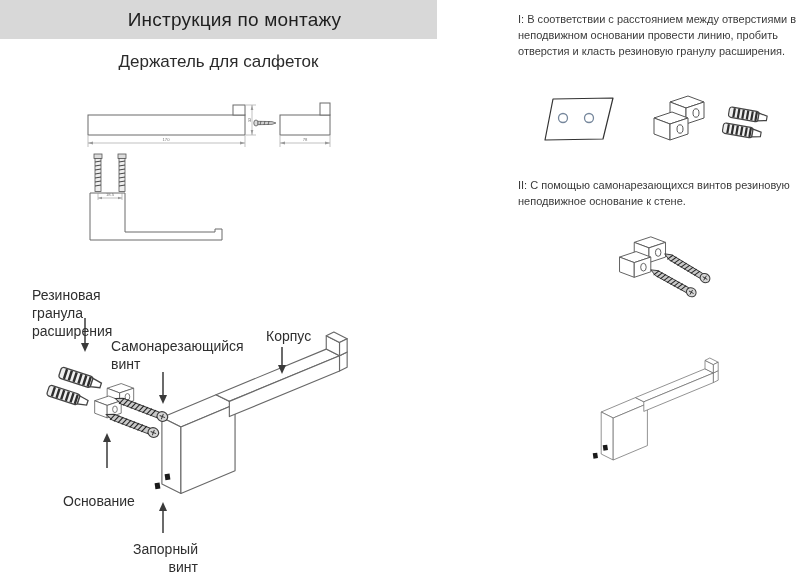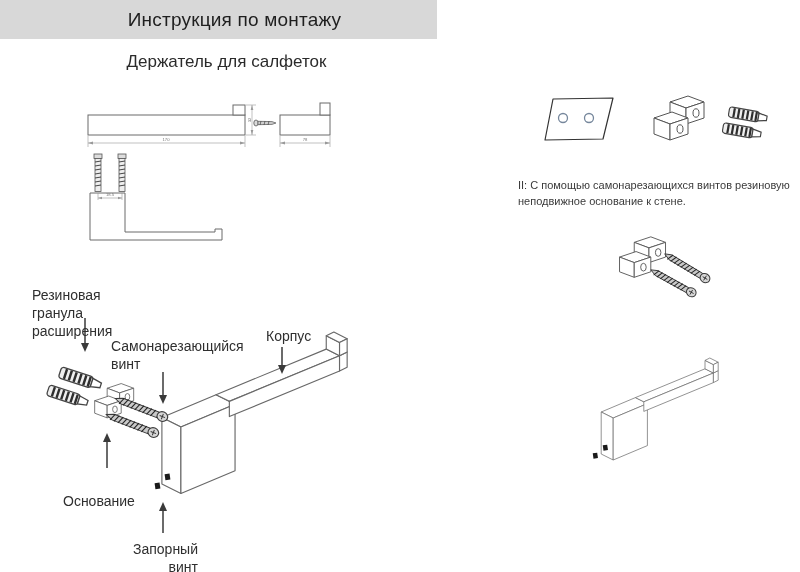--- a/index.html
+++ b/index.html
@@ -8,21 +8,21 @@
     position:relative;width:800px;height:572px;background:#ffffff;
     font-family:"Liberation Sans", sans-serif;color:#333;overflow:hidden;
   }
   .title-band{
     position:absolute;left:0;top:0;width:437px;height:39px;background:#d8d8d8;
     display:flex;align-items:center;justify-content:center;padding-left:32px;
   }
   .title-band .t{font-size:19px;color:#1f1f1f;letter-spacing:.2px;}
   .subtitle{
     position:absolute;left:0;top:52px;width:437px;text-align:center;
-    font-size:17px;color:#2b2b2b;margin-left:8px;
+    font-size:17px;color:#2b2b2b;
   }
   svg{position:absolute;display:block;}
   .part-label{position:absolute;font-size:14px;line-height:1.3;color:#2f2f2f;}
   .step-text{
     position:absolute;left:518px;width:282px;font-size:11px;line-height:1.45;
     color:#3a3a3a;
   }
   .dim-text{font-size:4.2px;fill:#777;}
 </style>
 </head>
@@ -211,20 +211,21 @@
       </g>
     </g>
   </svg>
 
   <div class="part-label" style="left:32px;top:286px;width:102px">Резиновая гранула расширения</div>
   <div class="part-label" style="left:111px;top:337px;width:110px;text-align:left">Самонарезающийся винт</div>
   <div class="part-label" style="left:266px;top:327px">Корпус</div>
   <div class="part-label" style="left:63px;top:492px">Основание</div>
   <div class="part-label" style="left:128px;top:540px;width:70px;text-align:right">Запорный винт</div>
 
+  <div class="step-text" style="top:12px">I: В соответствии с расстоянием между отверстиями в неподвижном основании провести линию, пробить отверстия и класть резиновую гранулу расширения.</div>
 
   <svg style="left:530px;top:88px" width="262" height="92" viewBox="0 0 262 92">
     <g>
       <polygon points="23,11 83,10 73,51 15,52" fill="#ffffff" stroke="#333" stroke-width="1.2" stroke-linejoin="round"></polygon>
       <circle cx="33" cy="30" r="4.5" fill="none" stroke="#76879c" stroke-width="1.3"></circle>
       <circle cx="59" cy="30" r="4.5" fill="none" stroke="#76879c" stroke-width="1.3"></circle>
     </g>
     <g>
       <use href="#base-block" transform="translate(118,6) scale(1.0)"></use>
     </g>

